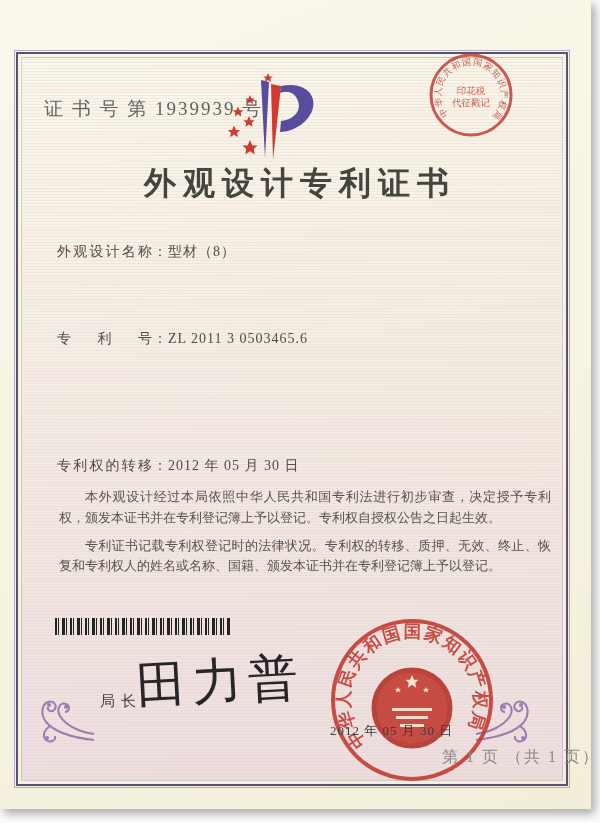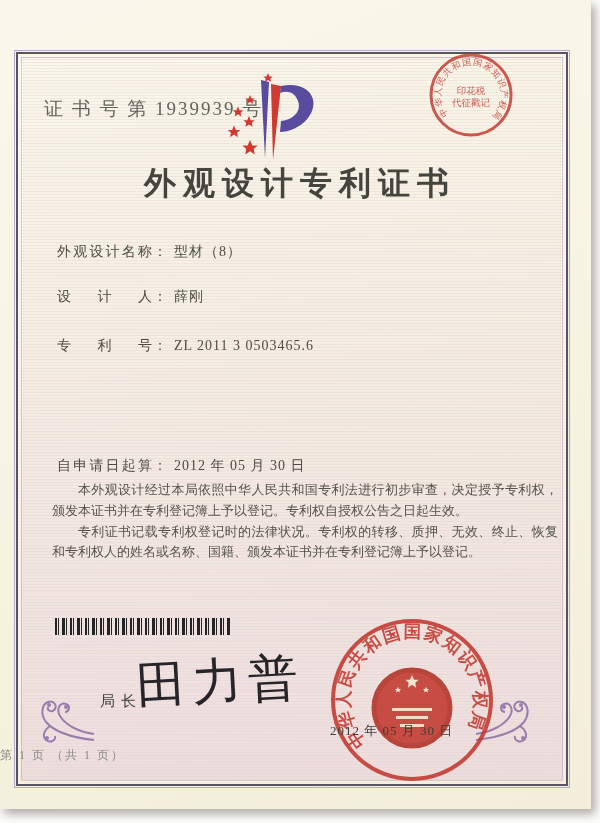--- a/index.html
+++ b/index.html
@@ -32,27 +32,27 @@
     font-family:"Liberation Serif","DejaVu Serif",serif;
   }
   .logo{position:absolute;left:224px;top:66px;width:112px;height:104px;}
   .seal-top{position:absolute;left:428px;top:52px;width:86px;height:86px;opacity:.82;}
   .title{
     position:absolute;left:0;top:162px;width:600px;text-align:center;
     font-size:32px;font-weight:bold;color:#45453f;letter-spacing:7px;
   }
   .frow{position:absolute;left:57px;font-size:14px;color:#4d4d46;letter-spacing:1px;white-space:nowrap;}
   .flabel{display:inline-block;width:96px;text-align:justify;text-align-last:justify;}
-  .fvalue{margin-left:6px;}
-  .r0{top:243px}.r1{top:288px}.r2{top:337px}.r3{top:373px}.r4{top:415px}.r5{top:457px}
+  .fvalue{margin-left:0;}
+  .r0{top:243px}.r1{top:288px}.r2{top:330px}.r3{top:373px}.r4{top:415px}.r5{top:457px}
   .bodytext{
     position:absolute;left:52px;top:480px;width:506px;
     font-size:13px;line-height:20.8px;color:#53534c;text-align:justify;
   }
-  .bodytext p{margin:0;text-indent:2em;}
+  .bodytext p{margin:7px;text-indent:2em;}
   .barcode{
     position:absolute;left:55px;top:618px;width:176px;height:17px;
     background:repeating-linear-gradient(90deg,
       #242424 0 2px,transparent 2px 3px,
       #242424 3px 4px,transparent 4px 7px,
       #242424 7px 10px,transparent 10px 11px,
       #242424 11px 12px,transparent 12px 15px);
   }
   .director{
     position:absolute;left:100px;top:692px;
@@ -63,22 +63,22 @@
     font-size:50px;color:#26262a;letter-spacing:6px;
     transform:rotate(-3deg);
     font-family:"Liberation Serif","DejaVu Serif",serif;
   }
   .seal-bottom{position:absolute;left:328px;top:616px;width:168px;height:168px;opacity:.88;}
   .issue-date{
     position:absolute;left:330px;top:722px;width:150px;
     font-size:13px;color:#3c3c38;letter-spacing:1px;
   }
   .footer{
-    position:absolute;left:0;top:747px;width:600px;text-align:left;
-    font-size:12px;color:#8b8b83;letter-spacing:2px;
+    position:absolute;left:0;top:747px;width:600px;text-align:right;
+    font-size:16px;color:#8b8b83;letter-spacing:2px;
   }
   .ornament{position:absolute;width:62px;height:62px;}
   .orn-left{left:18px;bottom:40px;}
   .orn-right{right:32px;bottom:40px;transform:scaleX(-1);}
 </style>
 </head>
 <body>
 
 <div class="paper">
 
@@ -138,28 +138,25 @@
     </text>
     <text x="43" y="42" font-size="9.5" fill="#c2382e" text-anchor="middle">印花税</text>
     <text x="43" y="54" font-size="9.5" fill="#c2382e" text-anchor="middle">代征戳记</text>
   </svg>
 
   <div class="title">外观设计专利证书</div>
 
   <div class="frow r0">
     <span class="flabel">外观设计名称</span><span>：</span><span class="fvalue">型材（8）</span>
   </div>
-  <div class="frow r1">
-    <span class="flabel">设计人</span><span>：</span><span class="fvalue">薛刚</span>
-  </div>
   <div class="frow r2">
     <span class="flabel">专利号</span><span>：</span><span class="fvalue">ZL 2011 3 0503465.6</span>
   </div>
   <div class="frow r5">
-    <span class="flabel">自申请日起算</span><span>：</span><span class="fvalue">2012 年 05 月 30 日</span>
+    <span class="flabel">专利权的转移</span><span>：</span><span class="fvalue">2012 年 05 月 30 日</span>
   </div>
 
   <div class="bodytext">
     <p>本外观设计经过本局依照中华人民共和国专利法进行初步审查，决定授予专利权，颁发本证书并在专利登记簿上予以登记。专利权自授权公告之日起生效。</p>
     <p>专利证书记载专利权登记时的法律状况。专利权的转移、质押、无效、终止、恢复和专利权人的姓名或名称、国籍、颁发本证书并在专利登记簿上予以登记。</p>
   </div>
 
   <div class="barcode"></div>
 
   <div class="director">局长</div>

